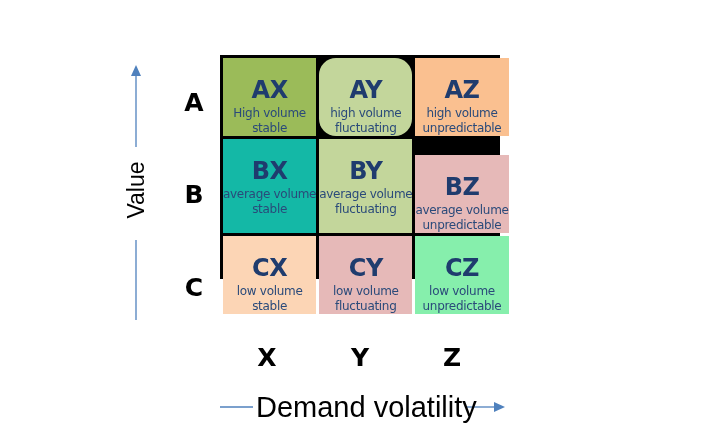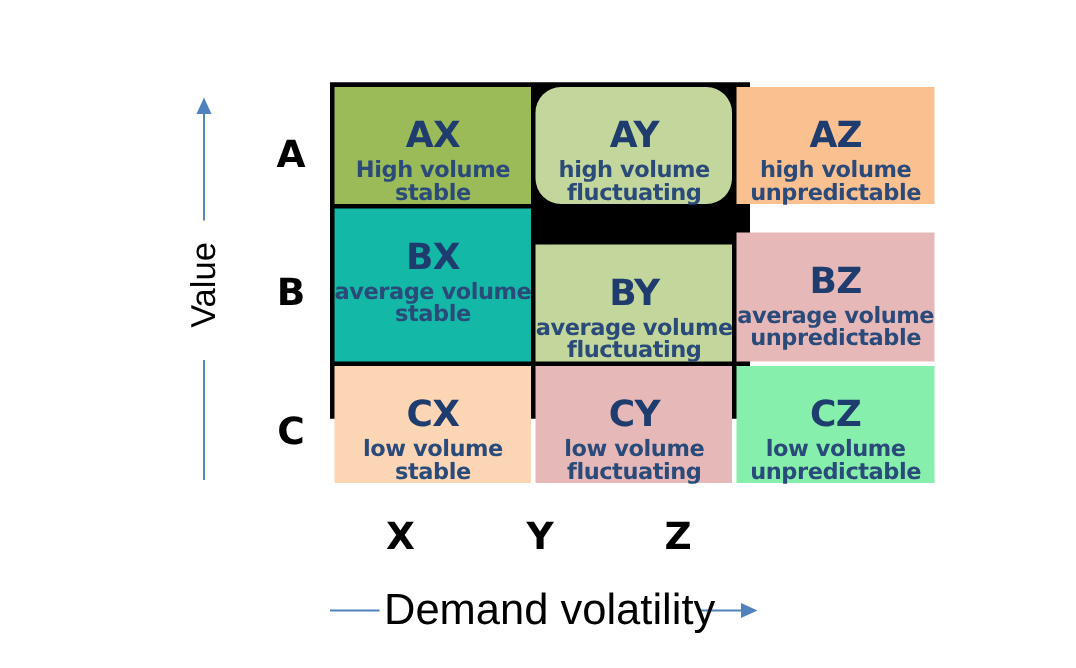--- a/index.html
+++ b/index.html
@@ -1,20 +1,20 @@
 <!DOCTYPE html>
 <html><head>
 <meta charset="utf-8">
 <style>
   html, body { margin:0; padding:0; background:#ffffff; }
   body { width:717px; height:445px; position:relative; overflow:hidden; font-family:"Liberation Sans", sans-serif; }
   .grid { position:absolute; left:220px; top:55px; width:280px; height:224px; box-sizing:border-box; border:3px solid #000; display:grid; grid-template-columns:1fr 1fr 1fr; grid-template-rows:1fr 1fr 1fr; gap:3px; background:#000; }
   .cell { display:flex; flex-direction:column; align-items:center; justify-content:flex-start; padding-top:18px; box-sizing:border-box; }
   .code { font-family:"DejaVu Sans", sans-serif; font-weight:bold; font-size:24px; color:#1f3c6e; line-height:28px; letter-spacing:-0.5px; }
-  .desc { font-family:"DejaVu Sans", sans-serif; font-weight:bold; font-size:15px; color:#2a4a7a; text-align:center; line-height:15px; margin-top:2px; white-space:nowrap; letter-spacing:-0.3px; }
+  .desc { font-family:"DejaVu Sans", sans-serif; font-weight:normal; font-size:12px; color:#2a4a7a; text-align:center; line-height:15px; margin-top:2px; white-space:nowrap; letter-spacing:-0.3px; }
   .rowlbl { position:absolute; left:182px; width:24px; text-align:center; font-family:"DejaVu Sans", sans-serif; font-weight:bold; font-size:25px; color:#000; }
   .collbl { position:absolute; top:343px; width:30px; text-align:center; font-family:"DejaVu Sans", sans-serif; font-weight:bold; font-size:25px; color:#000; }
   .vaxis { position:absolute; left:120px; top:140px; width:32px; height:100px; }
   .vaxis span { position:absolute; left:50%; top:50%; transform:translate(-50%,-50%) rotate(-90deg); font-size:23px; color:#000; white-space:nowrap; }
   .haxis { position:absolute; left:256px; top:391px; font-size:29px; color:#000; white-space:nowrap; }
   svg.arrows { position:absolute; left:0; top:0; }
 </style>
 </head>
 <body>
 
@@ -50,21 +50,21 @@
       <div class="desc"><span>high volume</span><br><span>fluctuating</span></div>
     </div>
   <div class="cell" style="background: rgb(250, 192, 144);">
       <div class="code">AZ</div>
       <div class="desc"><span>high volume</span><br><span>unpredictable</span></div>
     </div>
   <div class="cell" style="background: #14b8a6;">
       <div class="code">BX</div>
       <div class="desc"><span>average volume</span><br><span>stable</span></div>
     </div>
-  <div class="cell" style="background: rgb(195, 214, 155); margin-top: 24px;">
+  <div class="cell" style="background: rgb(195, 214, 155);">
       <div class="code">BY</div>
       <div class="desc"><span>average volume</span><br><span>fluctuating</span></div>
     </div>
   <div class="cell" style="background: rgb(230, 185, 184); margin-top: 16px;">
       <div class="code">BZ</div>
       <div class="desc"><span>average volume</span><br><span>unpredictable</span></div>
     </div>
   <div class="cell" style="background: rgb(252, 213, 181);">
       <div class="code">CX</div>
       <div class="desc"><span>low volume</span><br><span>stable</span></div>

